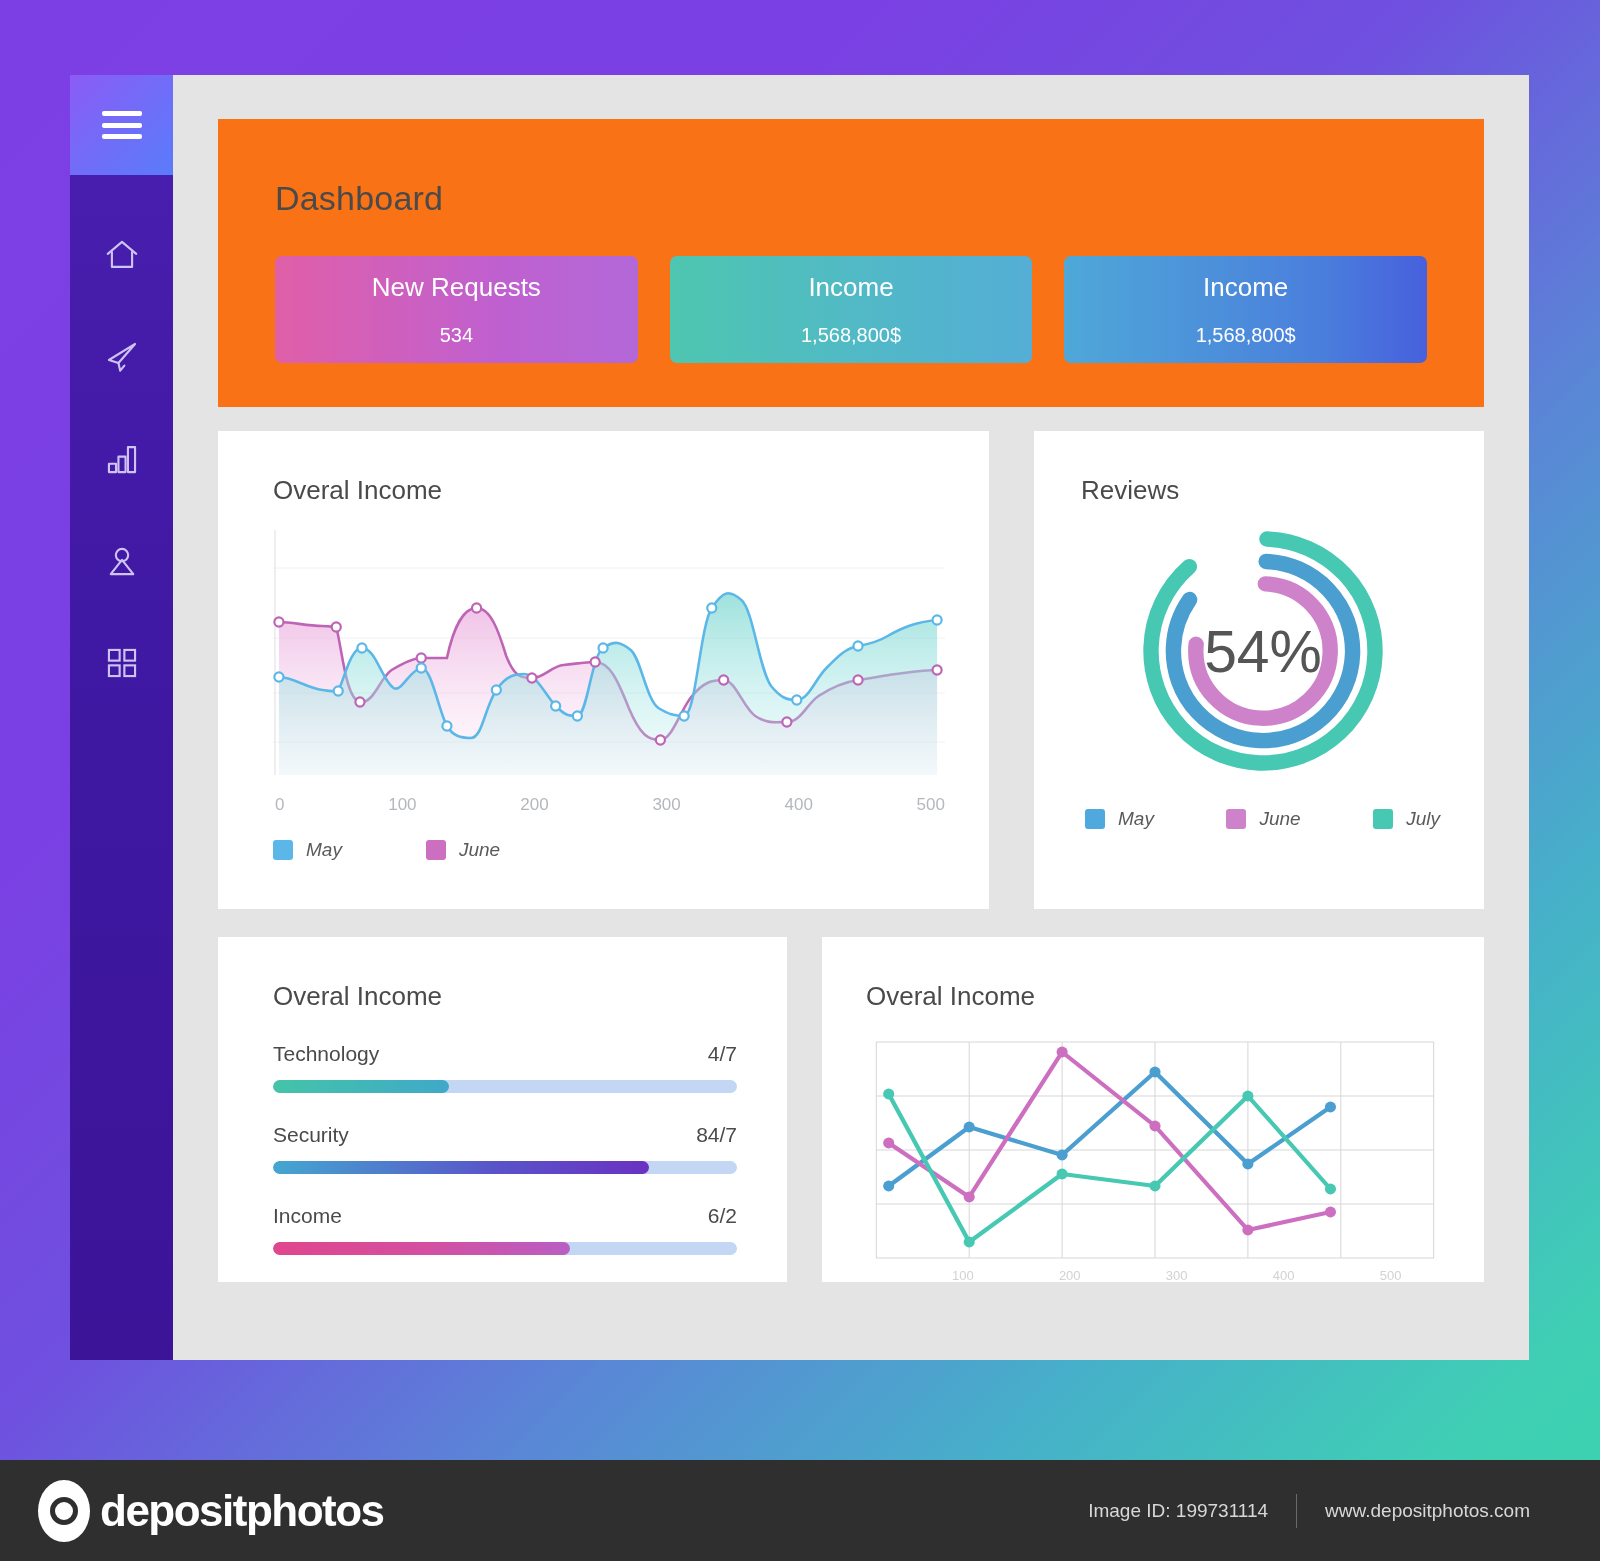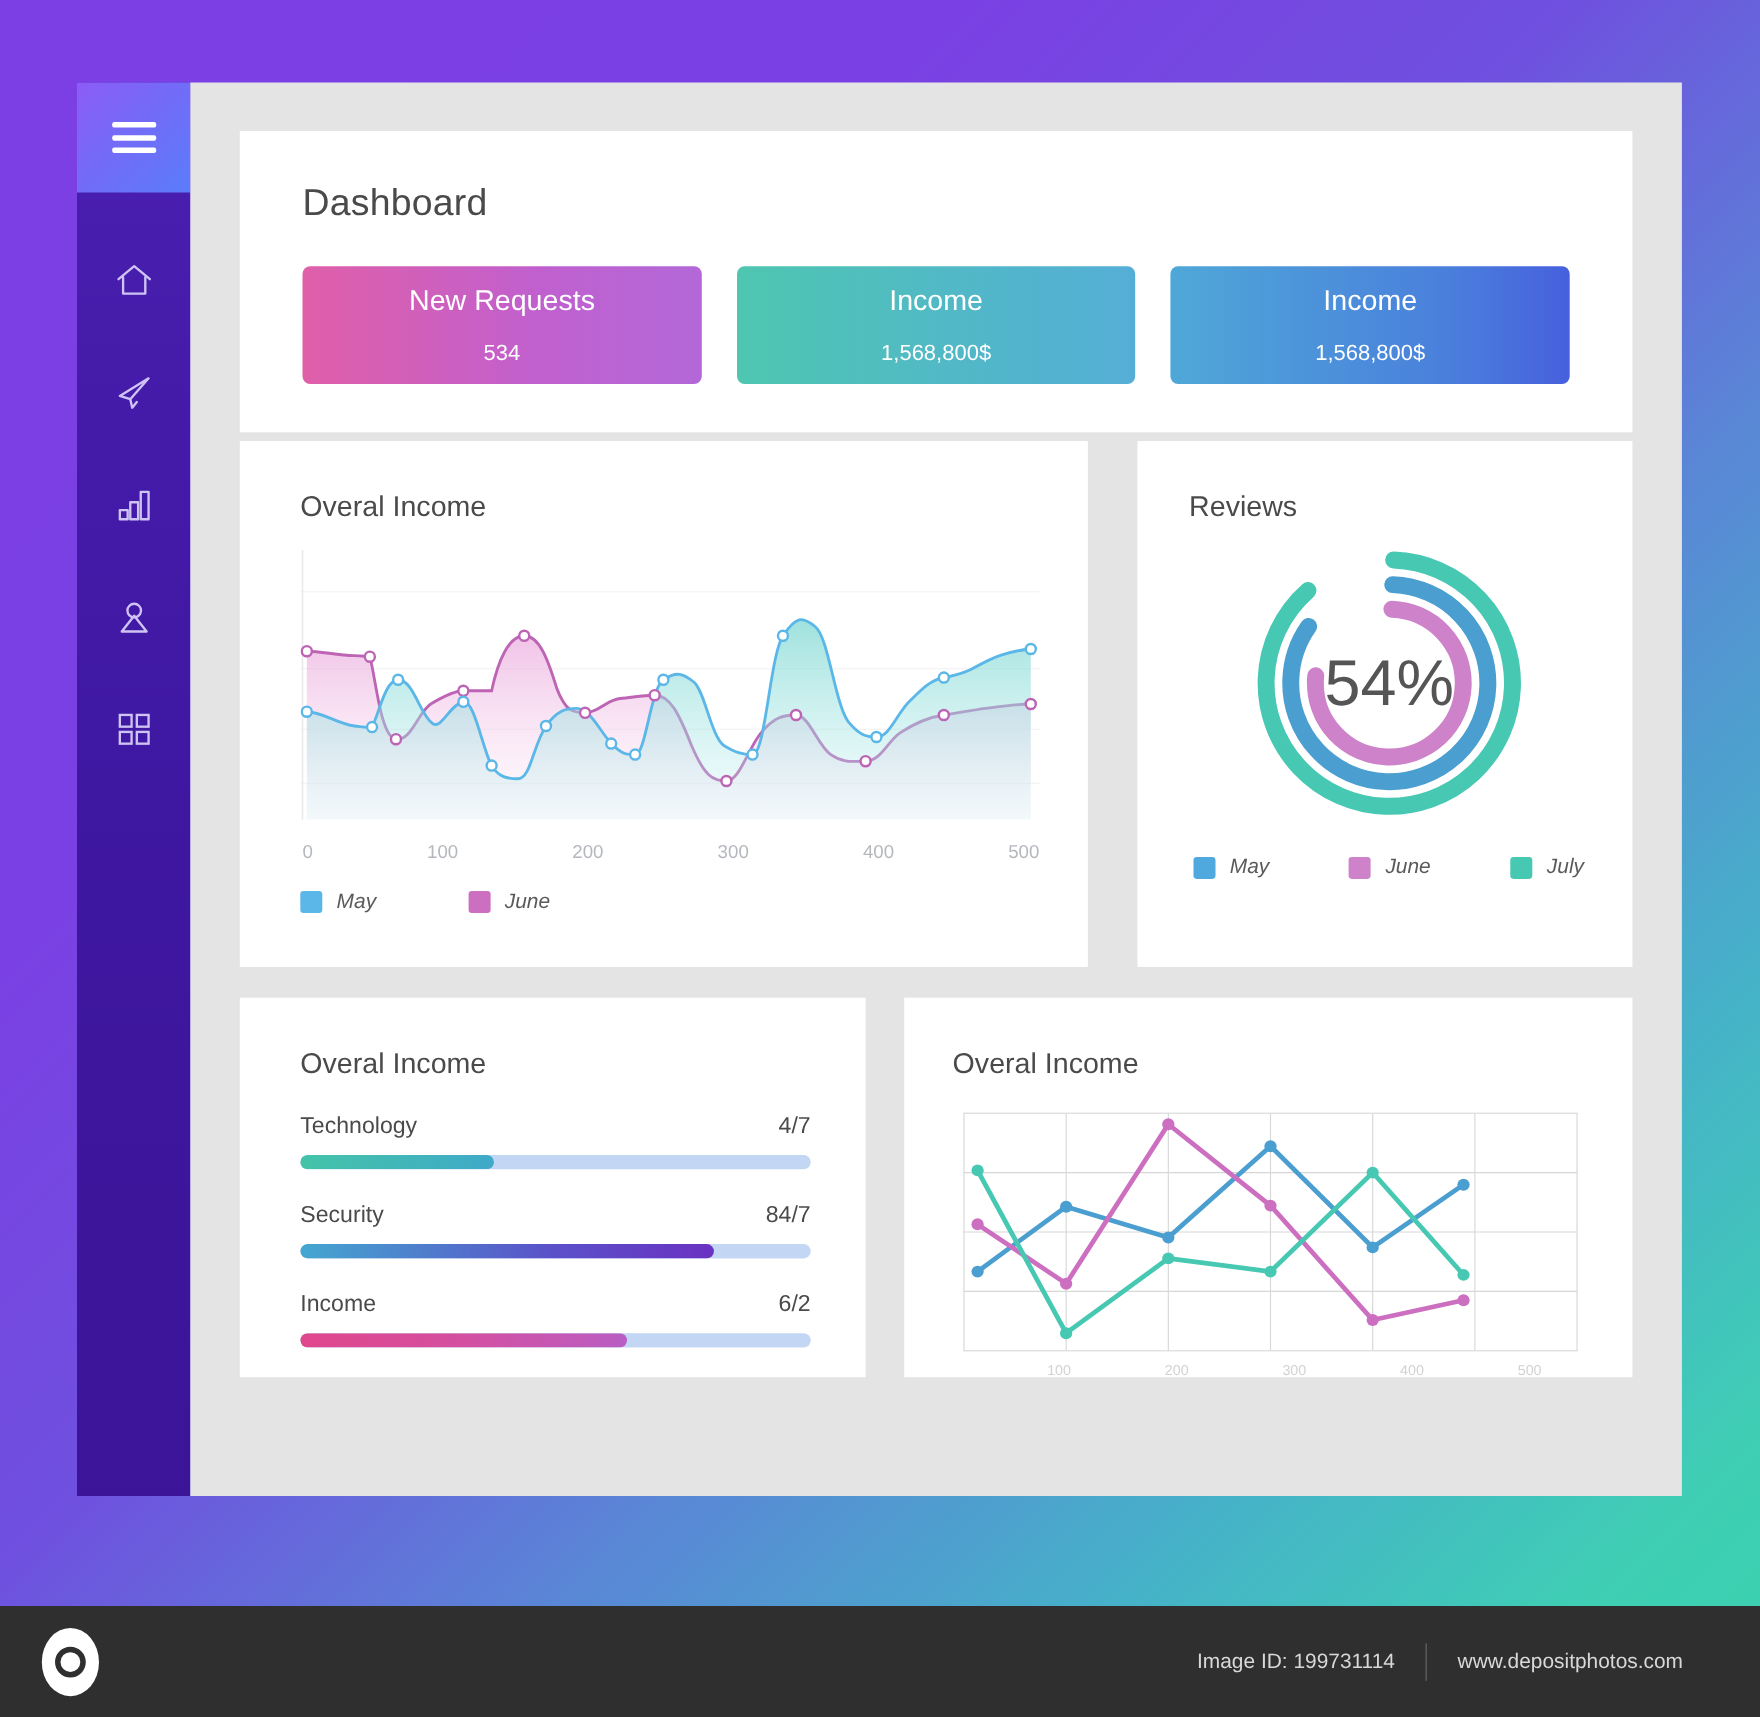--- a/index.html
+++ b/index.html
@@ -49,23 +49,23 @@
   
   #main {
     flex: 1 1 auto; height: 100%;
     background: #e4e4e4;
     padding: 44px 45px 0 45px;
     display: flex; flex-direction: column;
   }
 
   
   #top-panel {
-    background: #ffffff;
-    padding: 46px 57px 44px 57px;
-    margin-bottom: 8px;
+    background: #f97316;
+    padding: 60px 57px 44px 57px;
+    margin-bottom: 24px;
   }
   #page-title {
     font-size: 34px; color: #4a4a4a; font-weight: 400;
     letter-spacing: .2px; margin-bottom: 38px;
   }
   #stat-cards { display:flex; gap: 32px; }
   .stat-card {
     flex: 1 1 0; height: 107px; border-radius: 7px;
     display:flex; flex-direction:column; align-items:center; justify-content:center;
     color:#fff; gap: 21px;
@@ -494,19 +494,20 @@
     </div>
 
   </div>
 </div>
 
 <footer id="footer">
   <div id="dp-logo">
     <span id="dp-mark">
       <span id="dp-mark-inner"></span>
     </span>
+    <span id="dp-name">depositphotos</span>
   </div>
   <div id="footer-right">
     <span class="footer-text">Image ID: 199731114</span>
     <span id="footer-sep"></span>
     <span class="footer-text">www.depositphotos.com</span>
   </div>
 </footer>
 
 </body></html>

